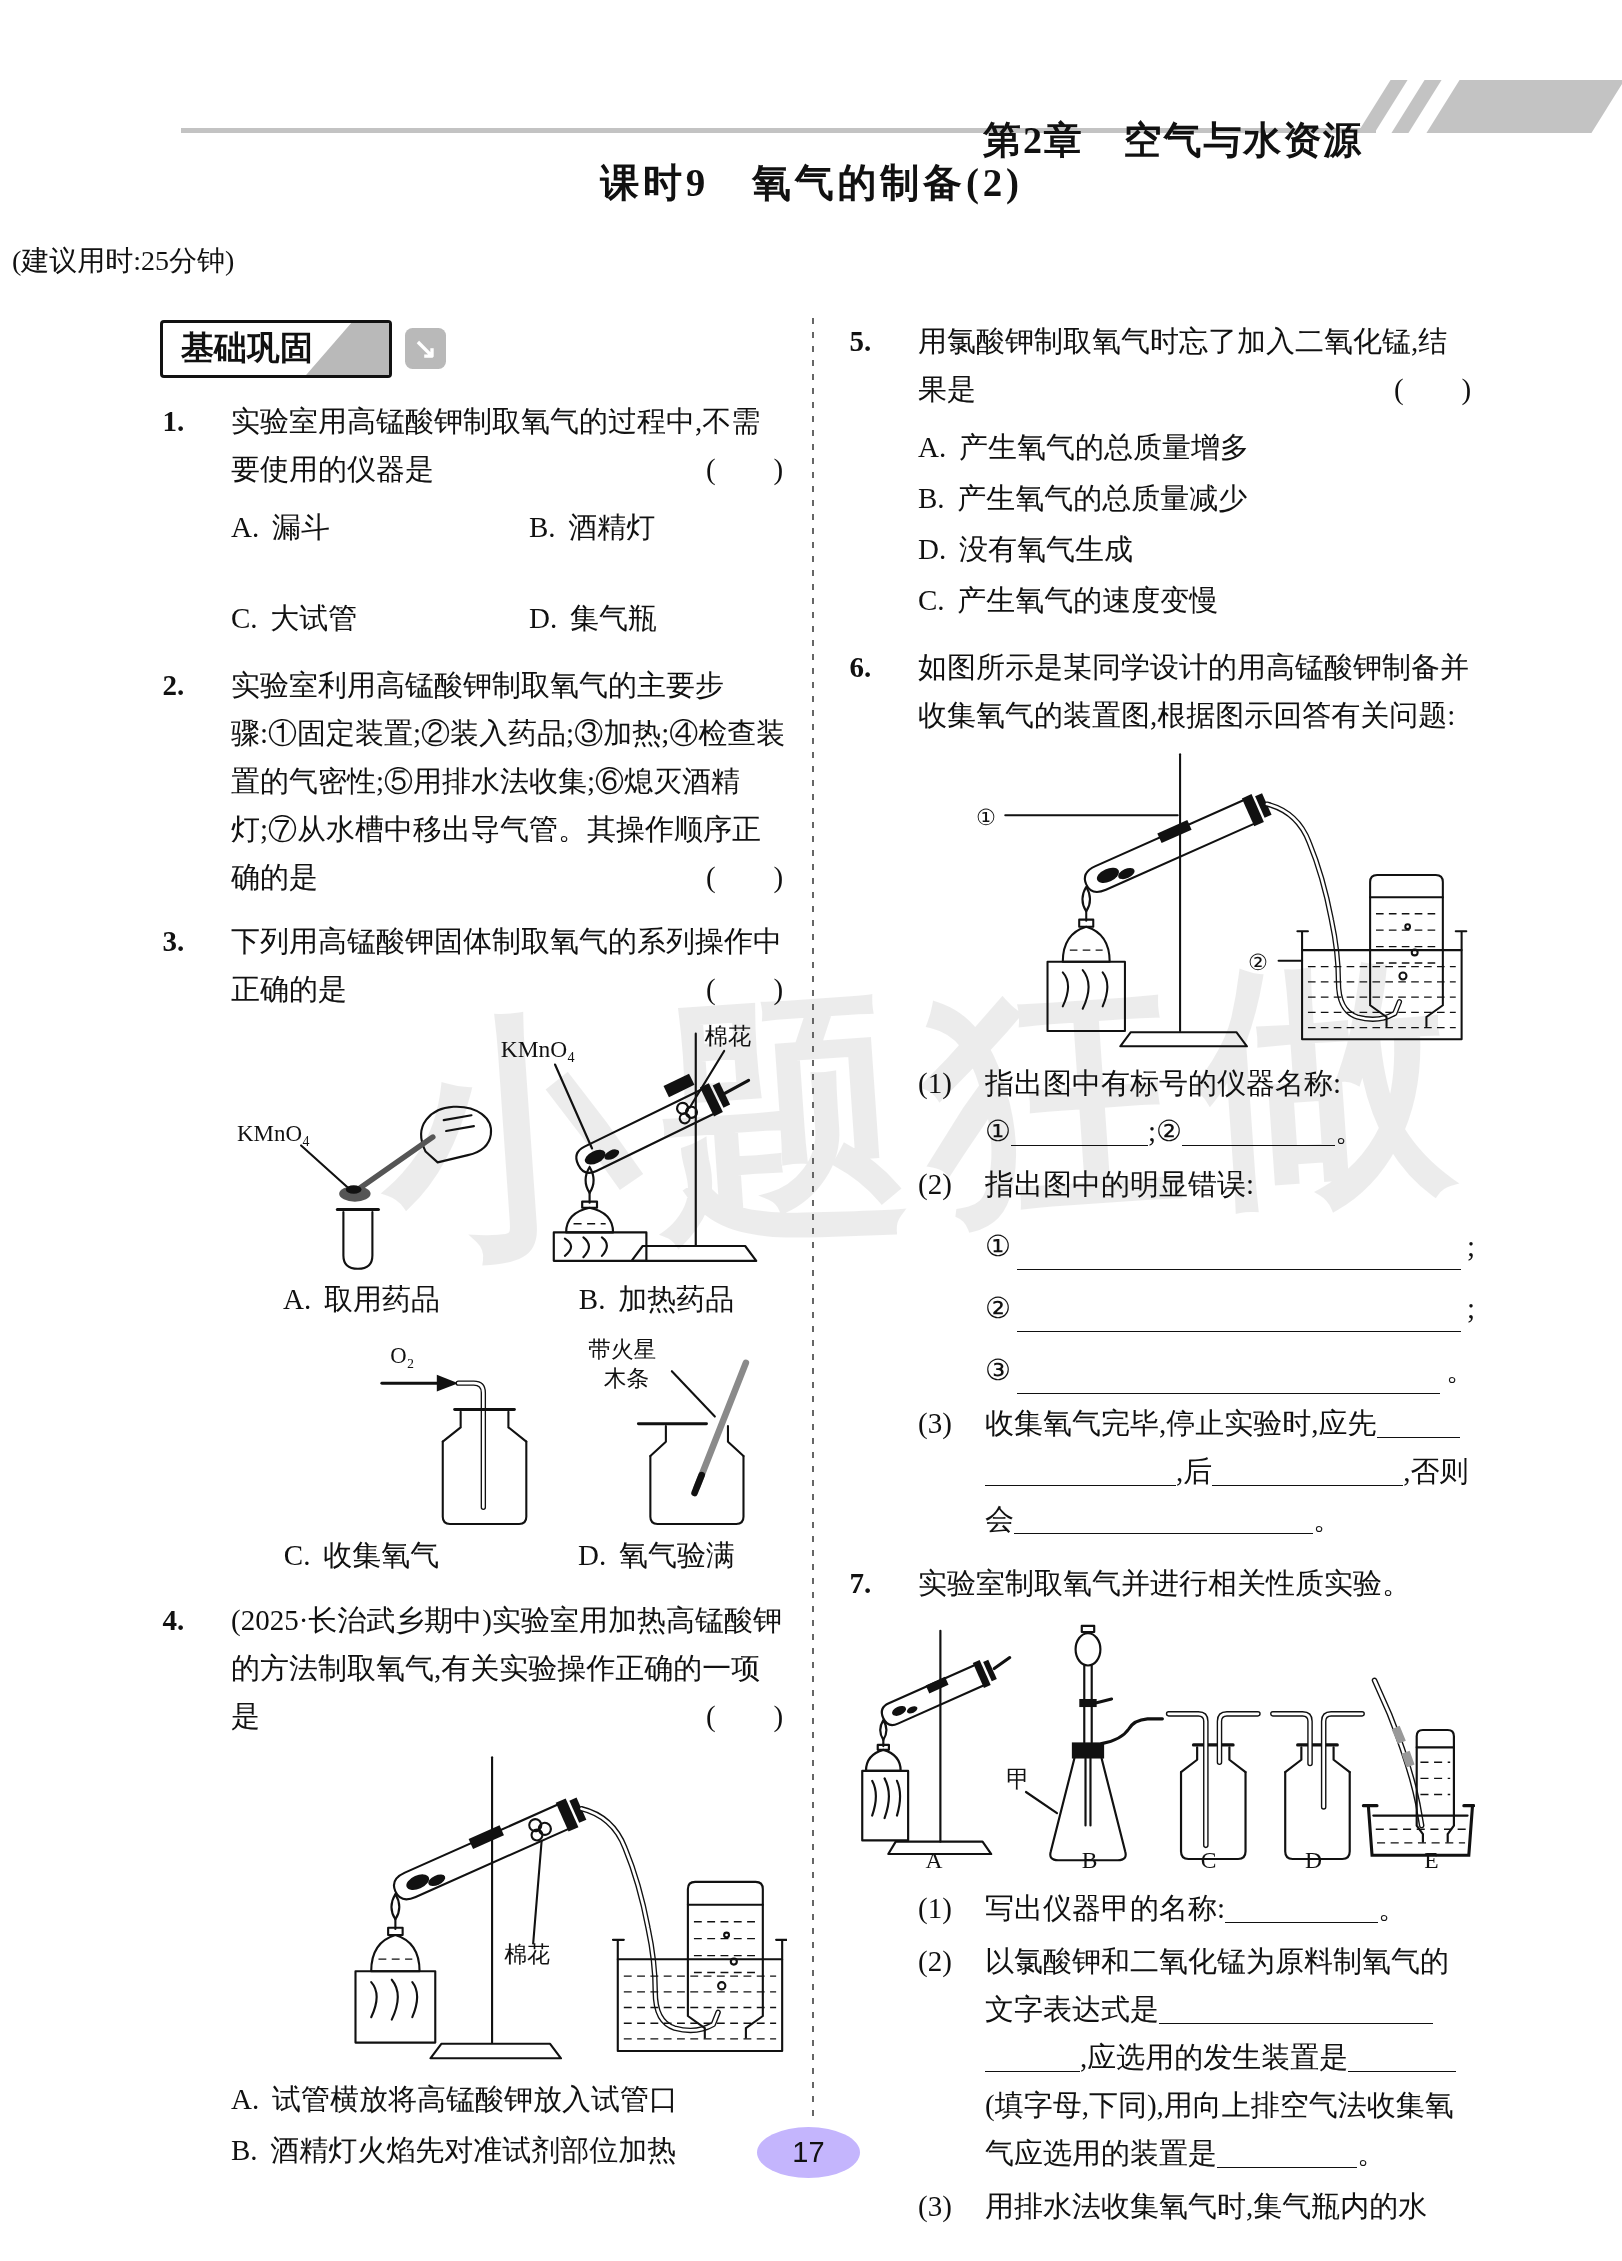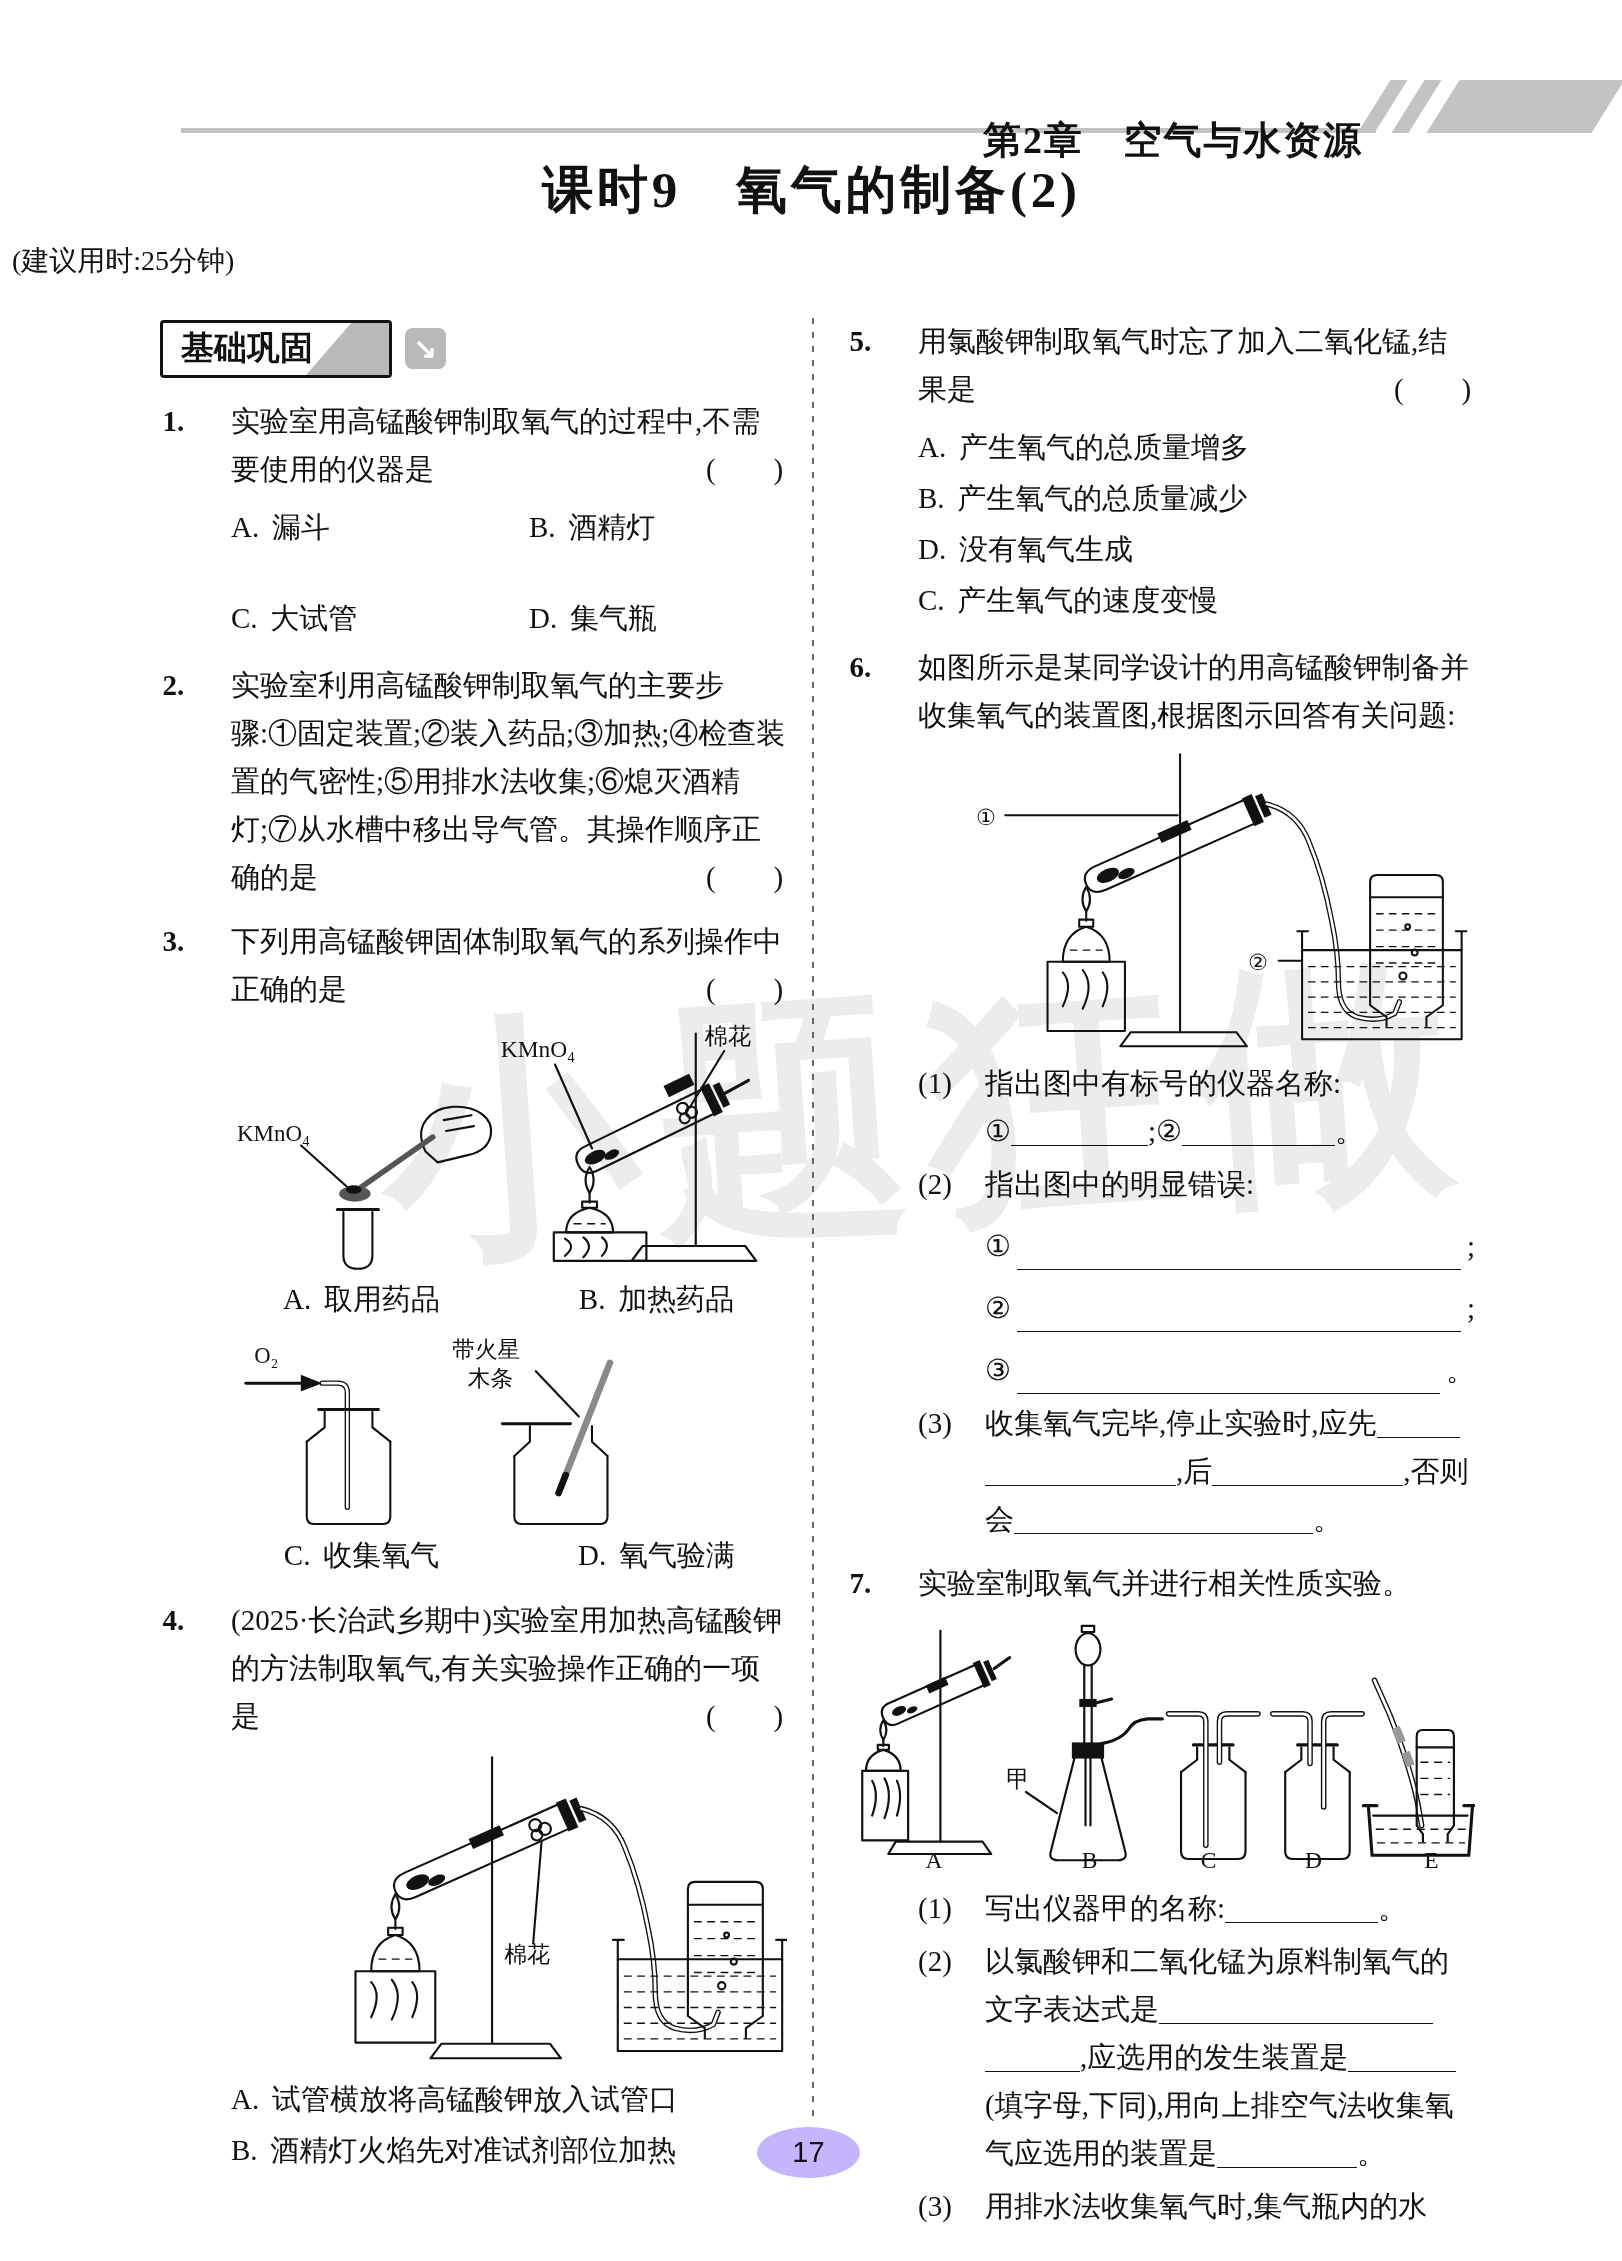--- a/index.html
+++ b/index.html
@@ -3,21 +3,21 @@
 <meta charset="utf-8">
 <style>
   html,body{margin:0;padding:0;background:#888;}
   #page{position:relative;width:1623px;height:2261px;background:#fff;
         font-family:"Liberation Serif",serif;color:#111;overflow:hidden;}
   
   .chapter{position:absolute;left:983px;top:87px;font-size:38px;font-weight:700;letter-spacing:1.9px;z-index:2;margin-top:28px;}
   .hline{position:absolute;left:181px;top:128px;width:1195px;height:5.1px;background:#c3c3c3;}
   .stripe{position:absolute;top:80px;height:53px;background:#c3c3c3;transform:skewX(-32deg);}
   #s1{left:1374px;width:16.5px}#s2{left:1408px;width:16.5px}#s3{left:1443px;width:165px}
-  .title{position:absolute;left:0;right:0;top:156px;text-align:center;font-size:51px;font-weight:700;letter-spacing:3.8px;}
+  .title{position:absolute;left:0;right:0;top:156px;text-align:center;font-size:39px;font-weight:700;letter-spacing:3.8px;}
   .subtitle{position:absolute;left:12px;right:0;top:242px;text-align:left;font-size:28px;}
   
   .watermark{position:absolute;left:382px;top:941px;font-size:254px;font-weight:700;color:#000;opacity:.07;
              letter-spacing:18px;transform:rotate(-4deg);white-space:nowrap;z-index:0;}
   .divider{position:absolute;left:812px;top:318px;height:1800px;width:1.9px;
            background-image:repeating-linear-gradient(to bottom,#666 0 6.4px,transparent 6.4px 14px);}
   .pagenum{position:absolute;left:757px;top:2127px;width:103px;height:51px;background:#c4b5fd;border-radius:50%;
            display:flex;align-items:center;justify-content:center;font-size:29px;font-family:"Liberation Sans",sans-serif;}
   
   #col-left{position:absolute;left:160px;top:317px;width:627px;z-index:1;}
@@ -36,21 +36,21 @@
   .qnum{position:absolute;left:2.5px;top:0;font-weight:700;}
   .qstem{position:relative;}
   .bracket{position:absolute;right:3.8px;bottom:0;}
   .opts{margin-top:9px;}
   .grid2{display:grid;grid-template-columns:1fr 1fr;row-gap:10.2px;gap:40px;}
   .opt{line-height:51px;}
   .olabel{margin-right:12.7px;}
   .caps{display:grid;grid-template-columns:1fr 1fr;margin:1.3px 0 10.2px;gap:34px;}
   .cap{text-align:center;}
   .figrow{display:flex;justify-content:space-between;align-items:flex-end;margin-top:6.4px;}
-  .figrow2{display:flex;justify-content:flex-start;align-items:flex-end;margin-top:6.4px;}
+  .figrow2{display:flex;justify-content:flex-end;align-items:flex-end;margin-top:6.4px;}
   .figcenter{display:flex;justify-content:center;margin:7.6px 0;}
   .sub{position:relative;padding-left:67px;margin-top:5.1px;}
   .slabel{position:absolute;left:0;top:0;}
   .bl{display:inline-block;border-bottom:1.9px solid #111;height:33px;vertical-align:-5.1px;}
   .err{display:flex;align-items:flex-end;margin:14px 0 3.8px;}
   .errline{flex:1;border-bottom:1.9px solid #111;margin:0 6.4px;height:37px;}
   
   svg{display:block;}
   svg text{font-family:"Liberation Serif",serif;font-size:38px;fill:#111;}
   .k{stroke:#111;stroke-width:3.5;fill:none;stroke-linecap:round;stroke-linejoin:round;}

